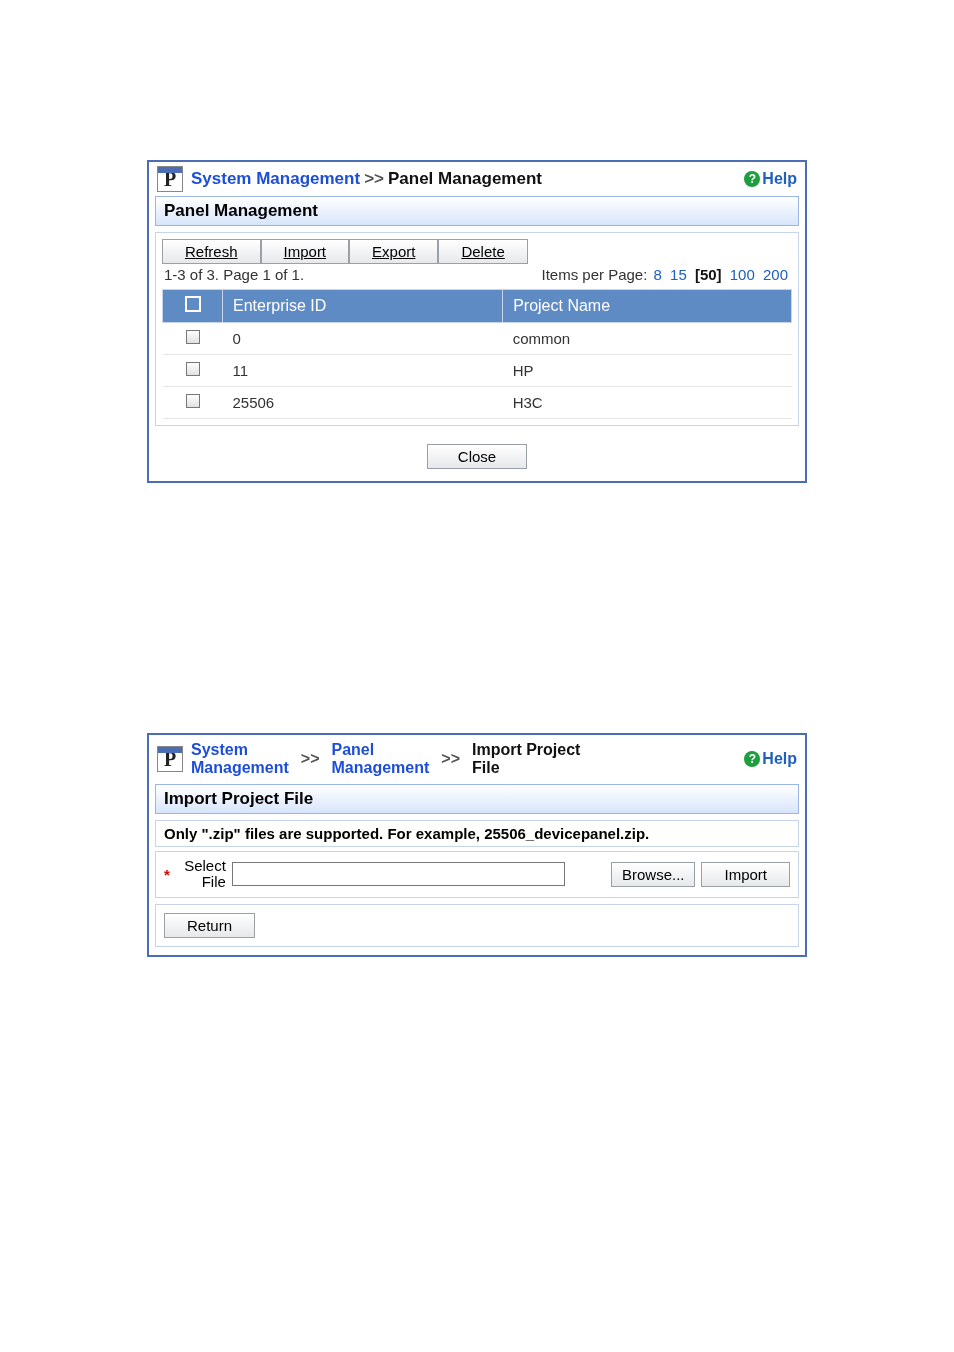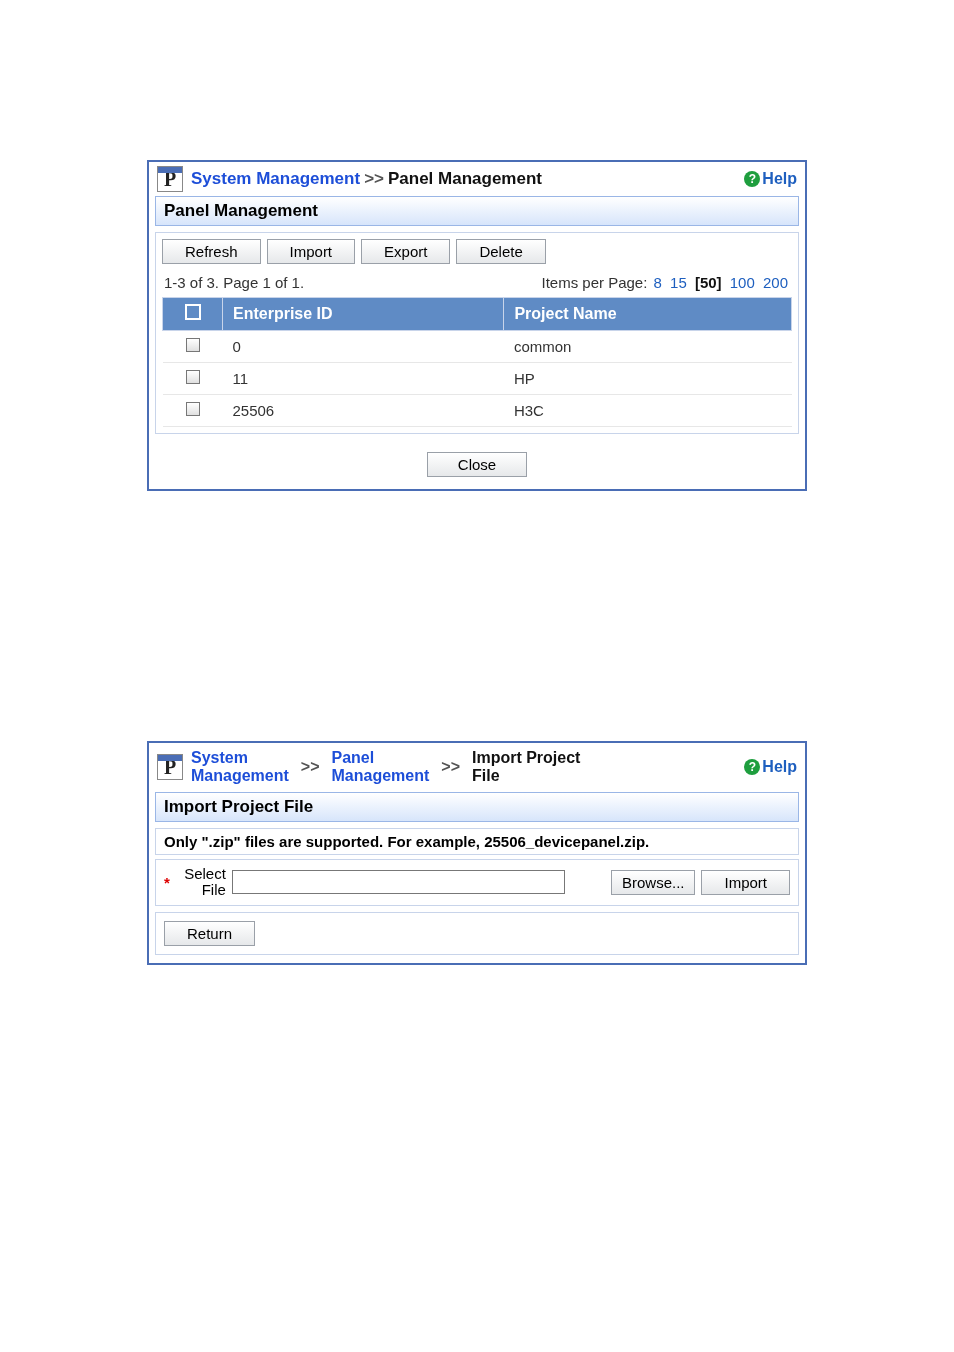--- a/index.html
+++ b/index.html
@@ -79,22 +79,21 @@
     font-weight: bold;
     font-size: 17px;
   }
   .section-body {
     border: 1px solid #c8d4ea;
     margin: 0 6px 6px 6px;
     padding: 6px;
   }
   .toolbar {
     display: flex;
-    gap: 6px;
-    margin-bottom: 8px;
+    text-decoration: underline;
   }
   .btn {
     border: 1px solid #9aa0a8;
     background: linear-gradient(#ffffff, #e6e8ea);
     padding: 3px 22px;
     font-size: 15px;
     font-family: inherit;
     cursor: pointer;
   }
   .paging-row {
@@ -110,21 +109,21 @@
     width: 100%;
     border-collapse: collapse;
   }
   table.data th {
     background: #5f8bc5;
     color: #fff;
     text-align: left;
     padding: 6px 10px;
     font-size: 16px;
     border: 1px solid #c8d4ea;
-    font-weight: bold;
+    font-weight: normal;
     margin-top: 44px;
   }
   table.data td {
     padding: 7px 10px;
     font-size: 15px;
     color: #333;
     border-bottom: 1px solid #e7e7e7;
   }
   table.data th:first-child, table.data td:first-child {
     width: 60px;

